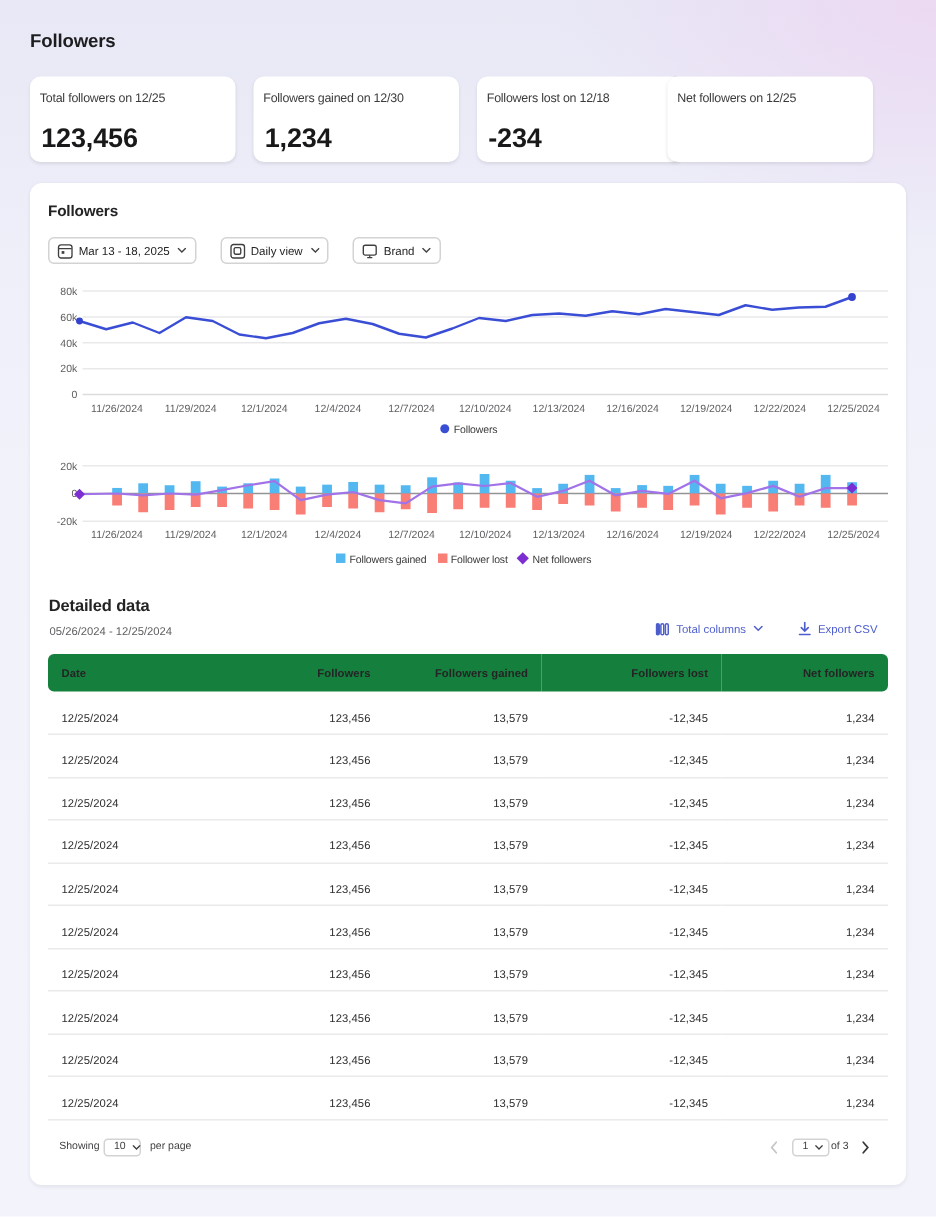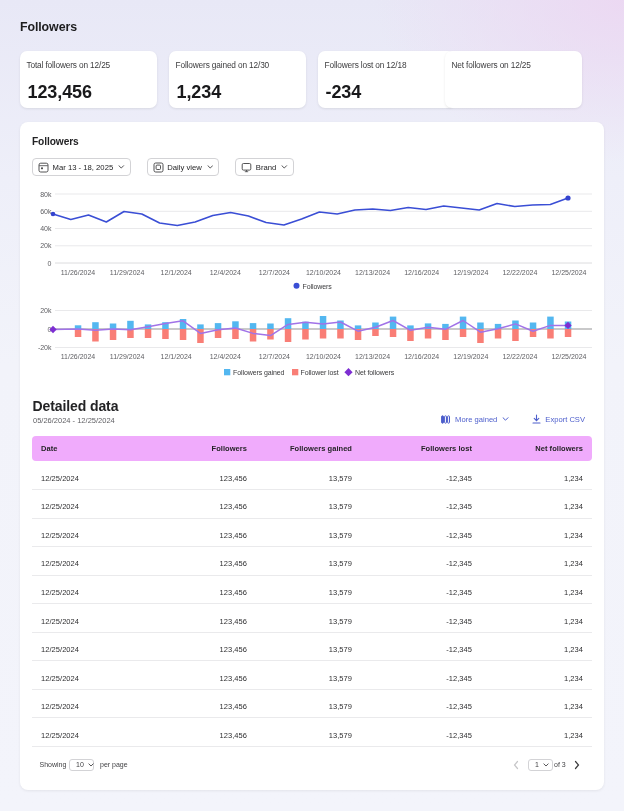--- a/index.html
+++ b/index.html
@@ -13,25 +13,25 @@
 .card .lb{font-size:8.3px;letter-spacing:-.15px;color:#3c3c3e;line-height:10px;white-space:nowrap}
 .card .num{font-size:18px;font-weight:700;color:#19191b;letter-spacing:-.1px;margin-top:12px;line-height:20px;margin-left:1px}
 .panel{position:absolute;left:20px;top:122px;width:584px;height:668px;background:#fff;border-radius:8px;
  box-shadow:0 1px 3px rgba(0,0,0,.07)}
 .h2{position:absolute;left:12px;top:13.5px;font-size:10.2px;font-weight:700;color:#232325;letter-spacing:-.1px}
 .btnrow{position:absolute;left:12px;top:36px;display:flex;gap:16px}
 .btn{height:18px;border:1px solid #d3d3d6;border-radius:4px;background:#fff;display:flex;align-items:center;
  padding:0 5px;font-size:7.7px;color:#242426;white-space:nowrap}
 .btn svg.ic{margin-right:3.5px}
 .btn svg.ch{margin-left:5px}
-.dh{position:absolute;left:12.5px;top:276px;font-size:14px;font-weight:700;color:#232325;letter-spacing:-.1px}
+.dh{position:absolute;left:12.5px;top:276px;font-size:11px;font-weight:700;color:#232325;letter-spacing:-.1px}
 .dr{position:absolute;left:13px;top:293.5px;font-size:7.5px;color:#606064}
 .links{position:absolute;right:19px;top:292px;display:flex;align-items:center;font-size:7.6px;color:#4d5ecc}
 .tbl{position:absolute;left:12px;top:314px;width:560px;border-collapse:collapse;table-layout:fixed;font-size:7.5px;letter-spacing:.05px}
-.tbl th{background:#f0abfc;font-weight:700;color:#242426;height:25px;text-align:right;padding-right:9px}
+.tbl th{background:#15803d;font-weight:700;color:#242426;height:25px;text-align:right;padding-right:9px}
 .tbl th:first-child{text-align:left;padding-left:9px;border-radius:4px 0 0 4px}
 .tbl th:last-child{border-radius:0 4px 4px 0}
 .tbl td{height:28.55px;border-bottom:1px solid #eaeaec;color:#2e2e30;text-align:right;padding-right:9px;padding-top:6px}
 .tbl td:first-child{text-align:left;padding-left:9px}
 .foot{position:absolute;left:12px;right:12px;top:624px;height:30px;font-size:7px;color:#3f3f42}
 .sel{display:inline-flex;align-items:center;border:1px solid #d3d3d6;border-radius:3px;background:#fff;height:12px;
  padding:0 4px 0 6px;white-space:nowrap}
 .sel svg{margin-left:4px;flex:none}
 .charts{position:absolute;left:0;top:0}
 .charts text{font-size:7px;fill:#5e5e62}
@@ -206,21 +206,21 @@
 <div class="dh">Detailed data</div>
 <div class="dr">05/26/2024 - 12/25/2024</div>
 <div class="links">
 <svg width="9" height="9" viewBox="0 0 9 9" style="margin-right:5px">
         <g fill="none" stroke="#4d5ecc" stroke-width="1">
           <rect x="0.6" y="0.8" width="1.9" height="7.4" rx="0.9" fill="#4d5ecc"></rect>
           <rect x="3.6" y="0.8" width="1.9" height="7.4" rx="0.9"></rect>
           <rect x="6.6" y="0.8" width="1.9" height="7.4" rx="0.9"></rect>
         </g>
       </svg>
-<span>More gained</span>
+<span>Total columns</span>
 <svg width="7" height="4" viewBox="0 0 7 4" fill="none" stroke="#4d5ecc" stroke-width="1" stroke-linecap="round" style="margin-left:5px">
         <path d="M1 .7l2.5 2.5L6 .7"></path>
       </svg>
 <span style="width:23px"></span>
 <svg width="9" height="10" viewBox="0 0 9 10" fill="none" stroke="#4d5ecc" stroke-width="1.1" stroke-linecap="round" style="margin-right:4px">
         <path d="M4.5 1v5.2M2.2 4.4l2.3 2.3 2.3-2.3M1 9h7"></path>
       </svg>
 <span>Export CSV</span>
 </div>
 <table class="tbl">

